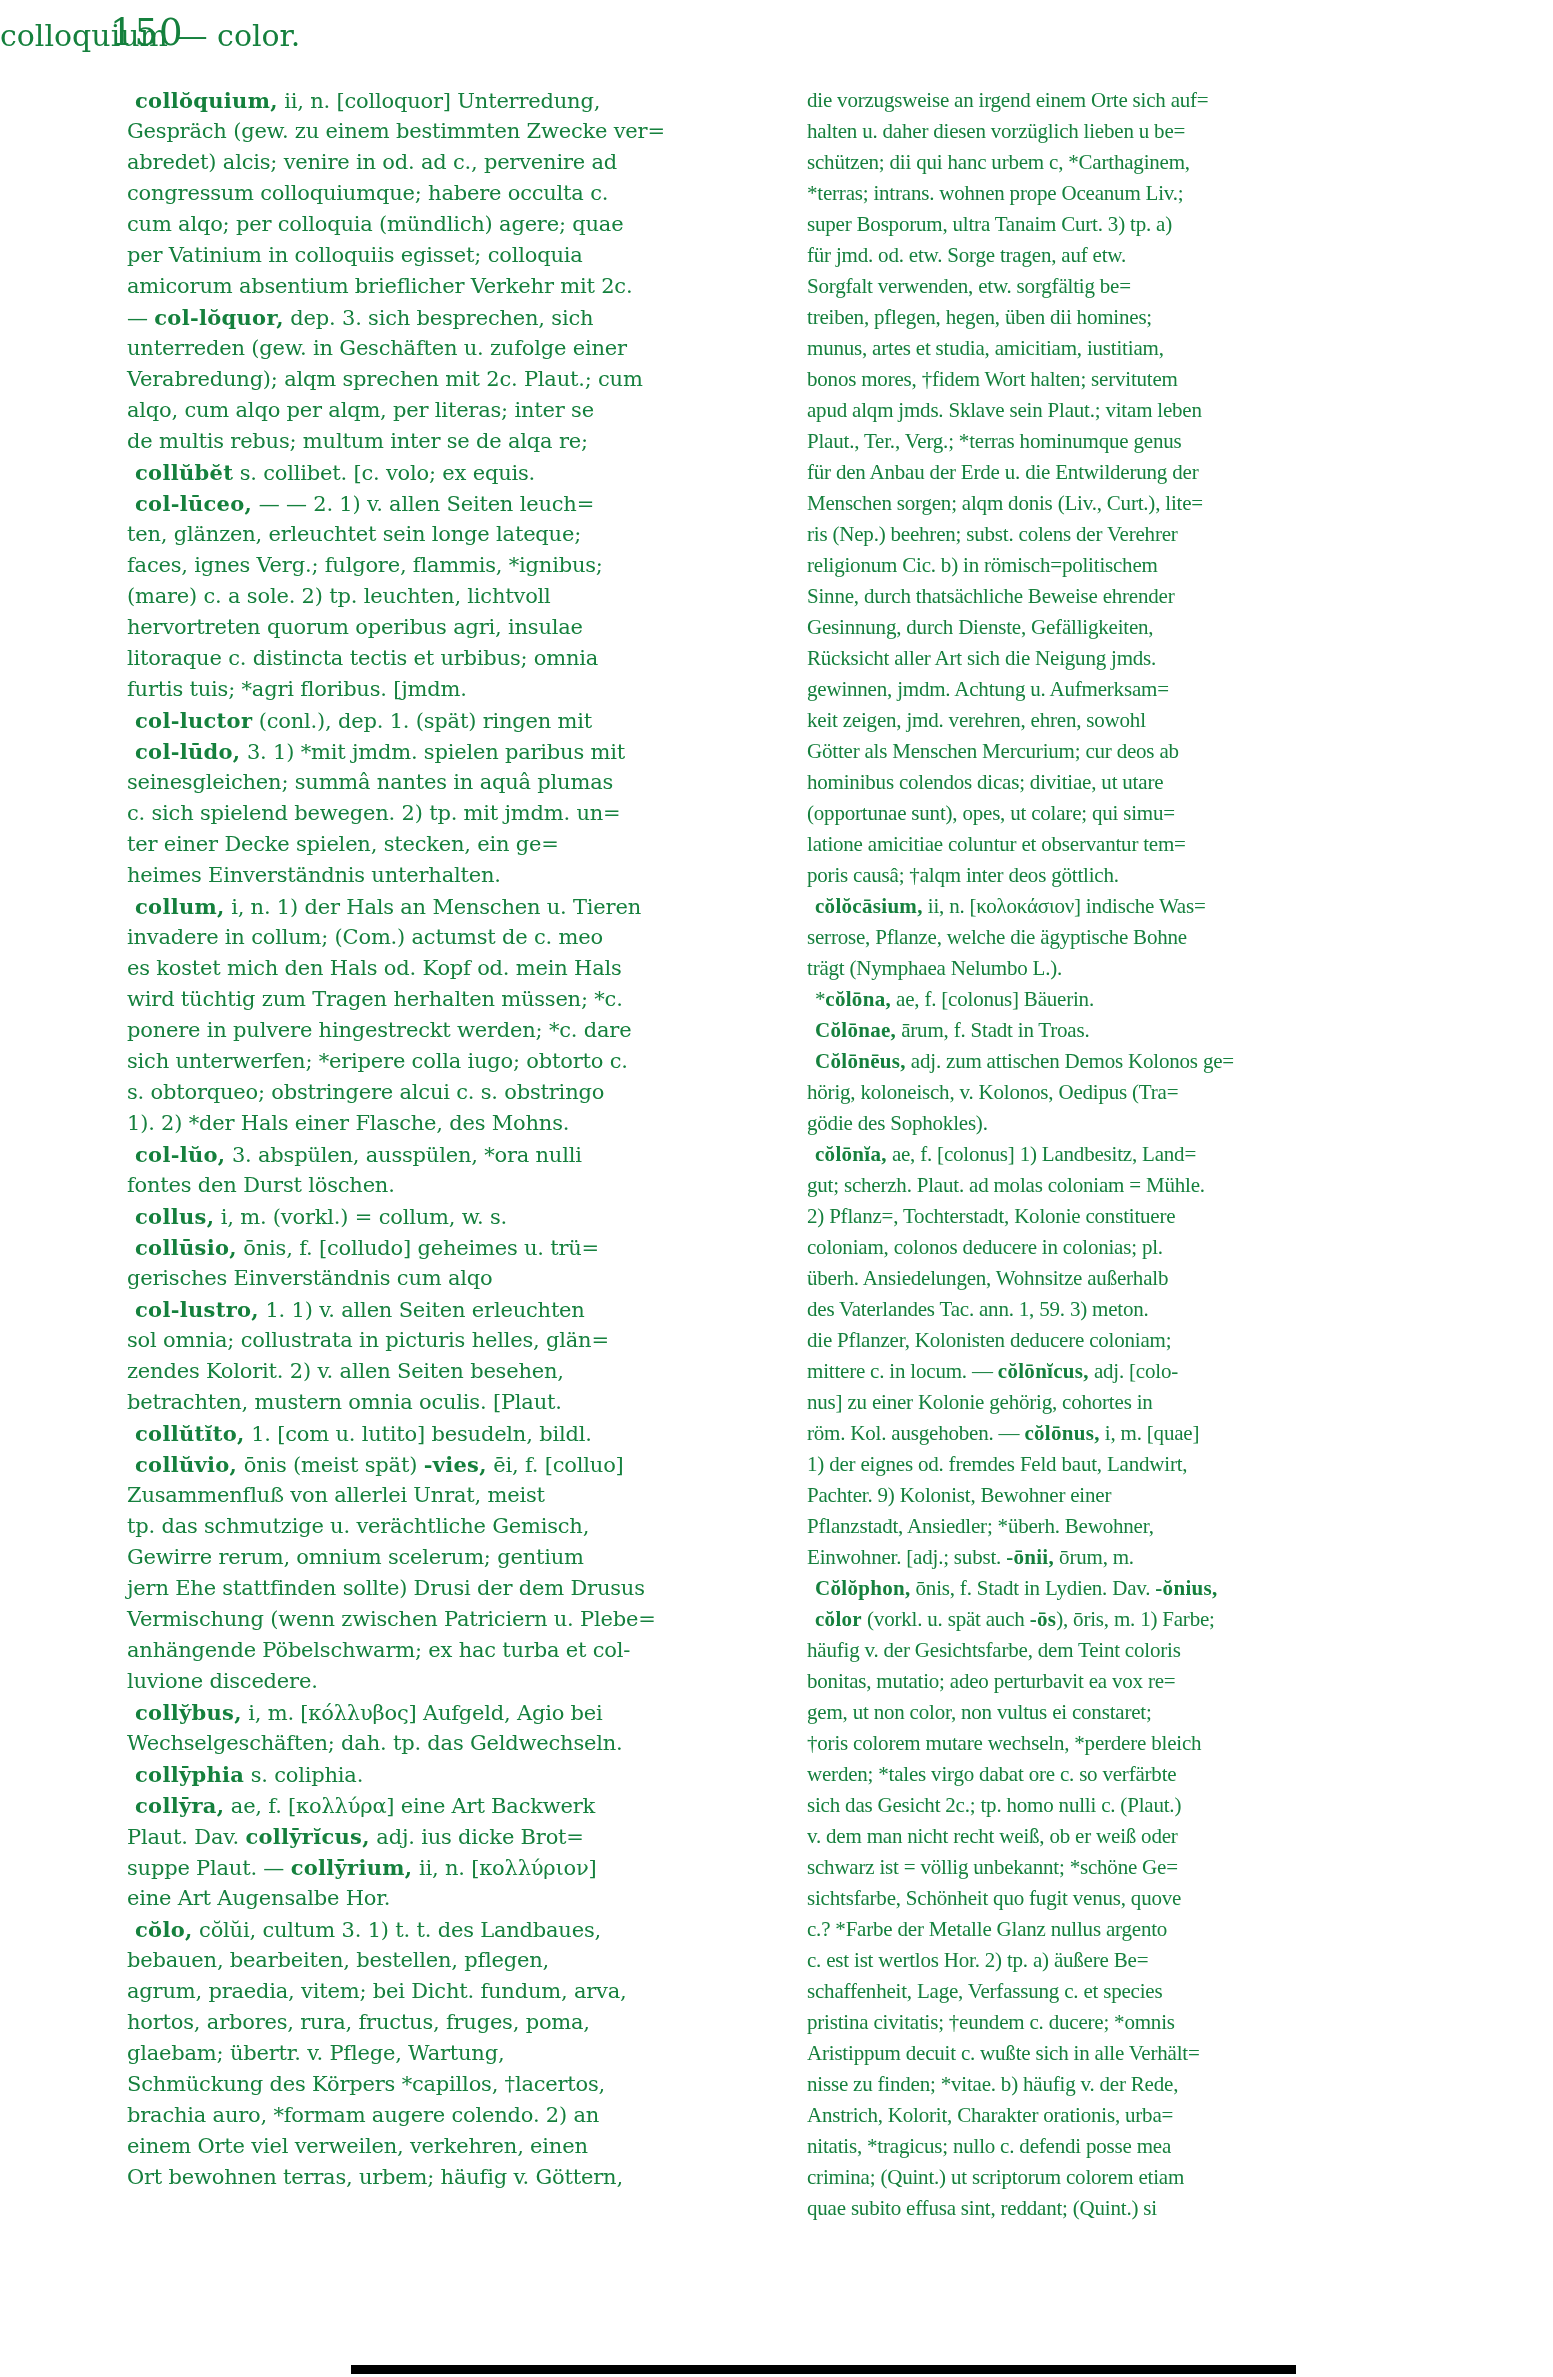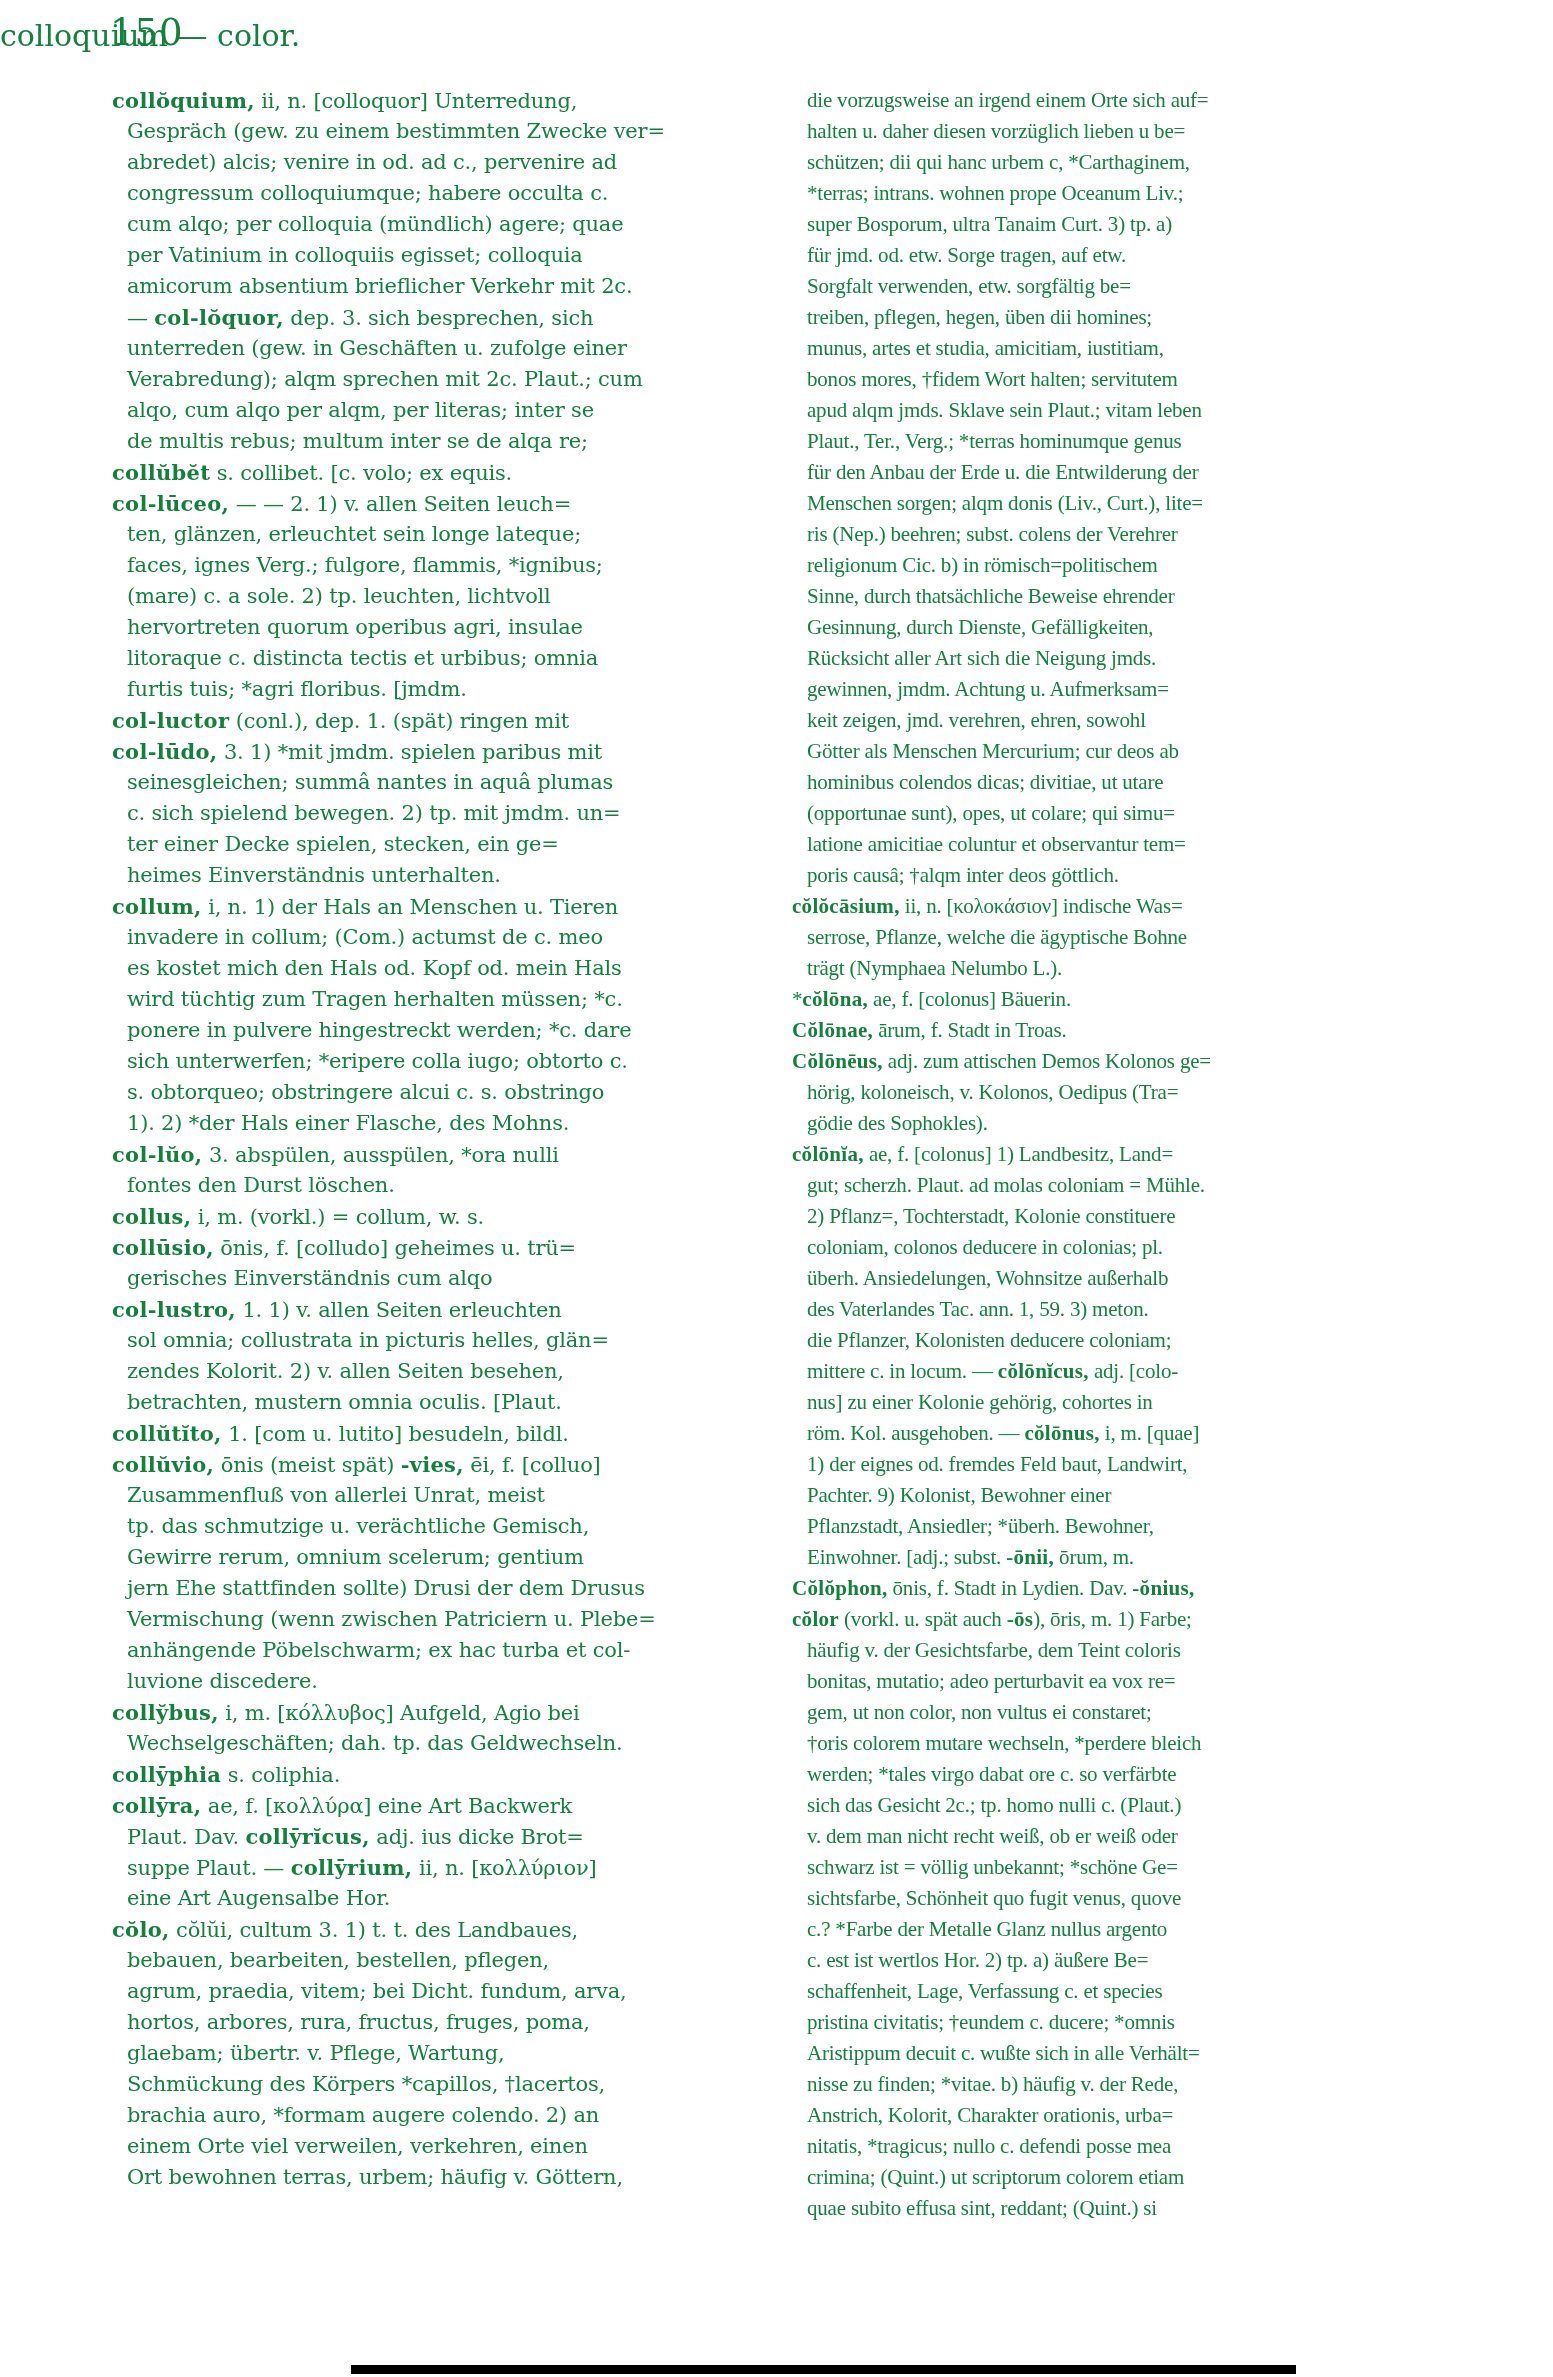--- a/index.html
+++ b/index.html
@@ -39,21 +39,21 @@
   .col-right { left: 792px; width: 720px; font-family: Liberation Serif, serif; }
   .line {
     height: 31px;
     line-height: 31px;
     font-size: 21px;
     letter-spacing: -0.2px;
     white-space: nowrap;
     overflow: hidden;
     padding-left: 15px;
   }
-  .line.entry { padding-left: 0; }
+  .line.entry { padding-left: 0; margin-left: 23px; }
   .line b { font-weight: bold; letter-spacing: 0.3px; }
   .scan-bar {
     position: absolute;
     left: 351px;
     top: 2365px;
     width: 945px;
     height: 8.8px;
     background: #000000;
   }
 </style>

